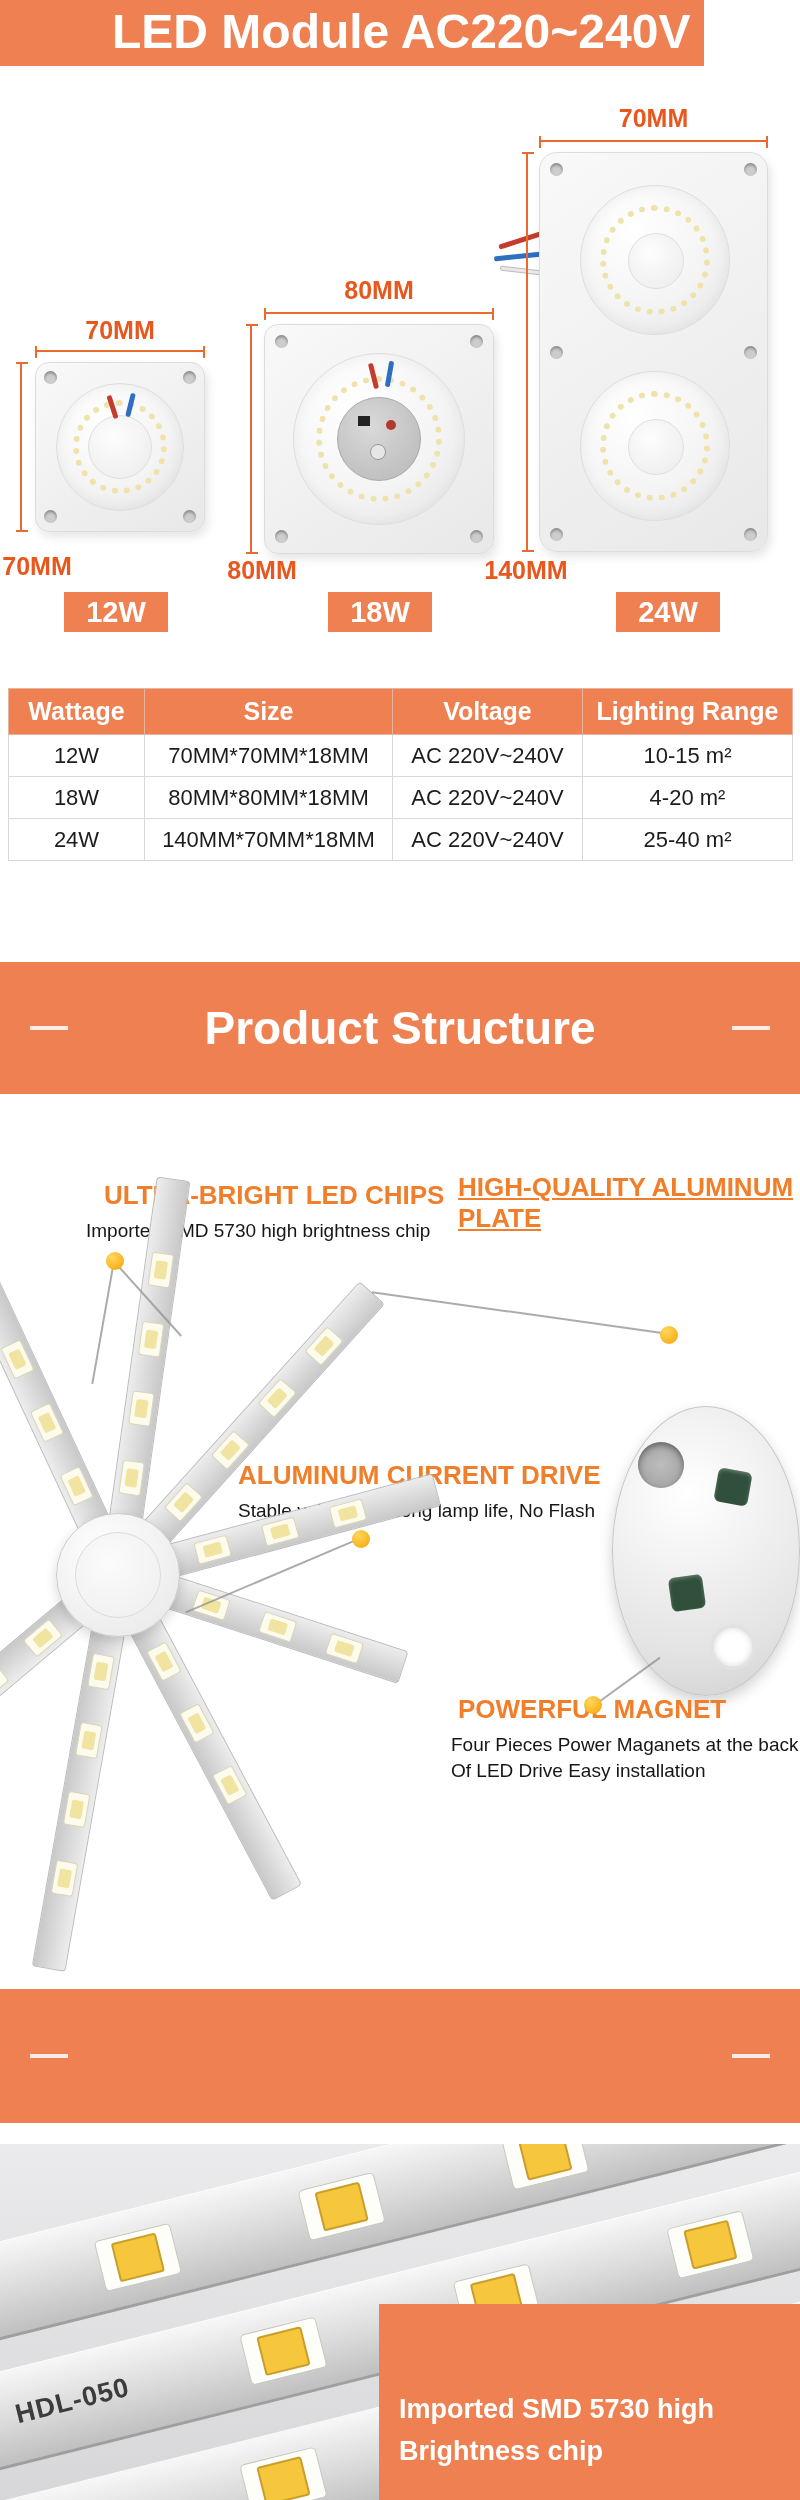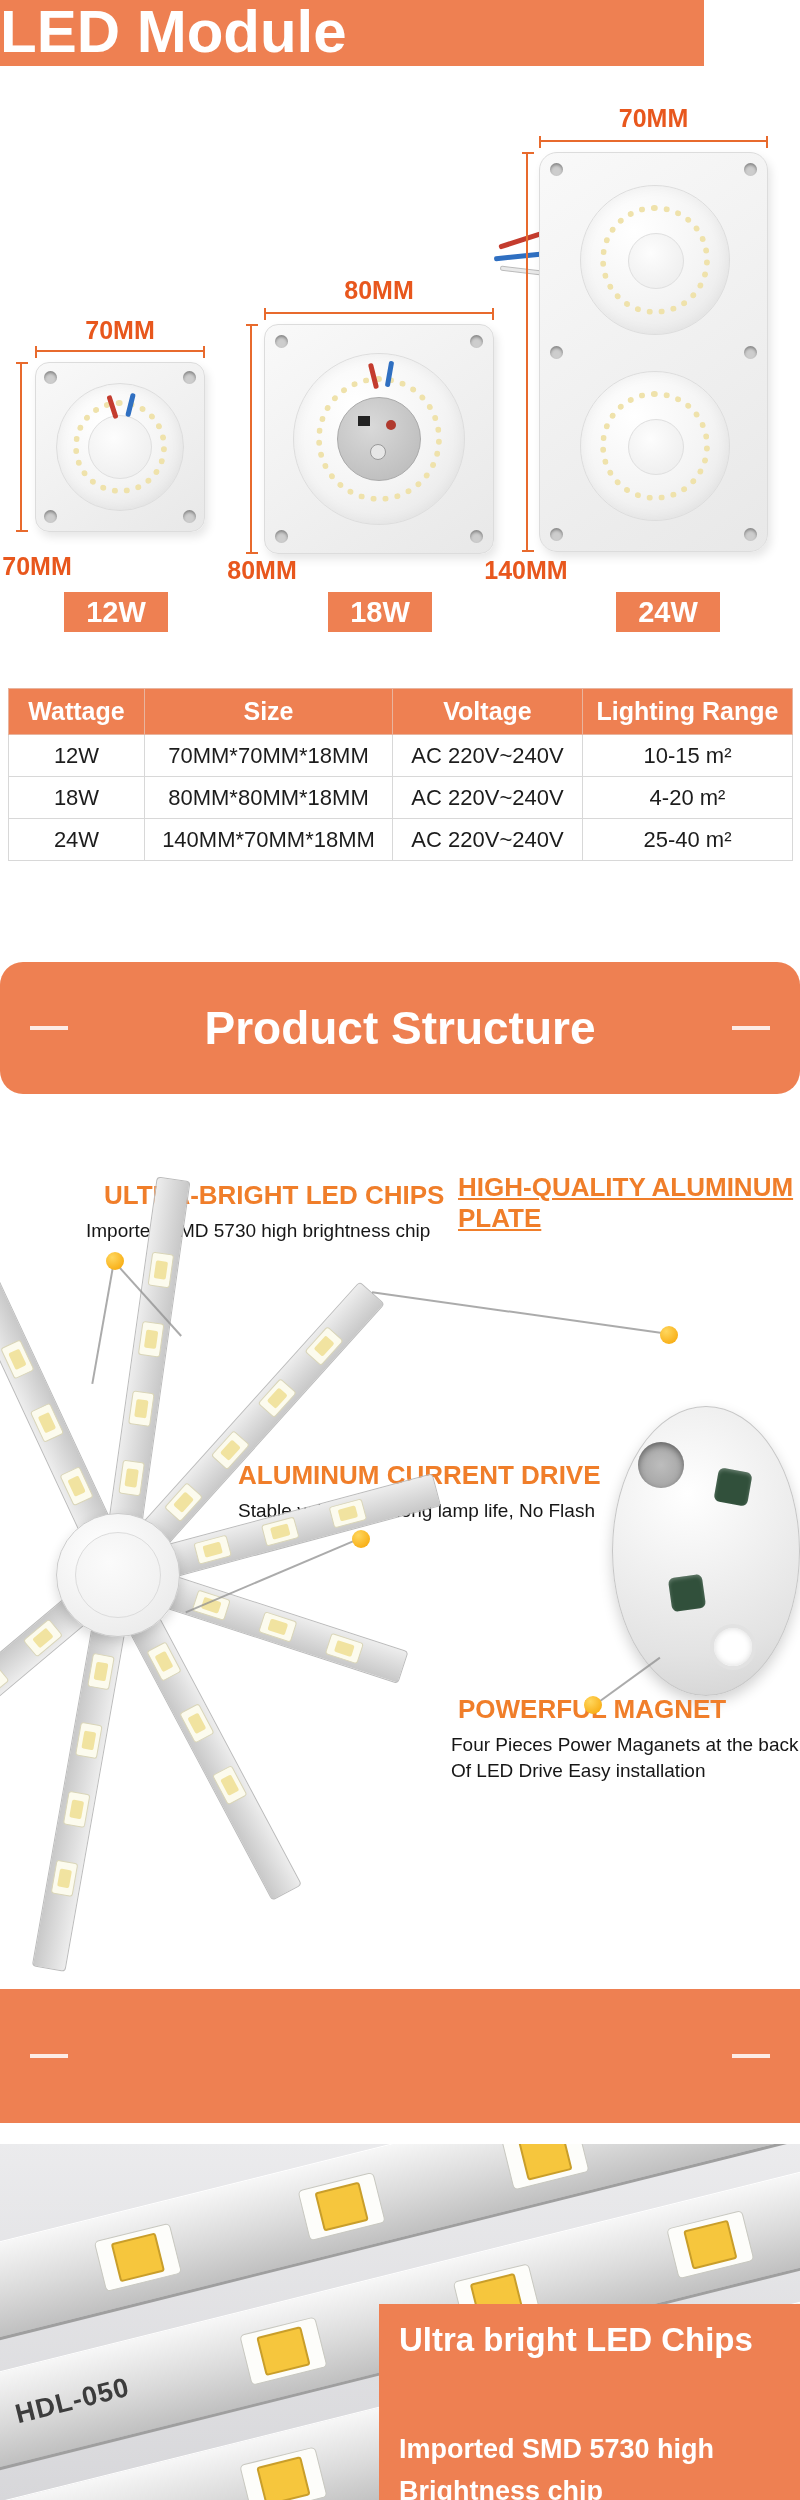--- a/index.html
+++ b/index.html
@@ -2,21 +2,21 @@
 <html><head>
 <meta charset="utf-8">
 <style>
   *{margin:0;padding:0;box-sizing:border-box;}
   body{background:#ffffff;}
   .page{position:relative;width:800px;height:2500px;background:#fff;overflow:hidden;
         font-family:"Liberation Sans","DejaVu Sans",sans-serif;}
 
   
   .top-banner{position:absolute;left:0;top:0;width:704px;height:66px;background:#EE8052;
-              color:#fff;font-size:60px;font-weight:bold;line-height:64px;}
+              color:#fff;font-size:48px;font-weight:bold;line-height:64px;padding-left:112px;}
 
   
   .layer{position:absolute;inset:0;}
   .dim-label{position:absolute;color:#E8571D;font-size:25px;font-weight:bold;text-align:center;}
   .dim-line-h{position:absolute;border-top:2px solid #E86A2D;height:0;}
   .dim-line-h::before,.dim-line-h::after{content:"";position:absolute;top:-6px;width:2px;height:12px;background:#E86A2D;}
   .dim-line-h::before{left:0;}.dim-line-h::after{right:0;}
   .dim-line-v{position:absolute;border-left:2px solid #E86A2D;width:0;}
   .dim-line-v::before,.dim-line-v::after{content:"";position:absolute;left:-6px;width:12px;height:2px;background:#E86A2D;}
   .dim-line-v::before{top:0;}.dim-line-v::after{bottom:0;}
@@ -186,21 +186,21 @@
       </tr>
       <tr>
         <td>24W</td>
         <td>140MM*70MM*18MM</td>
         <td>AC 220V~240V</td>
         <td>25-40 m²</td>
       </tr>
     </tbody>
   </table>
 
-  <div class="section-banner" style="top:962px;height:132px;border-radius:23px;">
+  <div class="section-banner" style="top:962px;height:132px;">
     <span class="dash" style="left:30px;"></span>
     <span>Product Structure</span>
     <span class="dash" style="right:30px;"></span>
   </div>
 
   <section class="layer">
 
     <div class="octopus" id="octopus">
         <div class="arm" style="width: 300px; transform: rotate(140deg);">
           <div class="chipsm" style="left: 80px;"></div>
@@ -295,18 +295,17 @@
       <div class="bigchip" style="left:320px;top:22px;"></div>
       <div class="bigchip" style="left:540px;top:22px;"></div>
       <div class="bigchip" style="left:760px;top:22px;"></div>
     </div>
     <div class="strip" style="top:254px;">
 
       <div class="bigchip" style="left:320px;top:22px;"></div>
       <div class="bigchip" style="left:540px;top:22px;"></div>
     </div>
     <div class="callout">
-      <div class="callout-title">Ultra bright LED Chips</div>
       <div class="callout-body">Imported SMD 5730 high Brightness chip</div>
     </div>
   </section>
 
 </div>
 
 </body></html>

